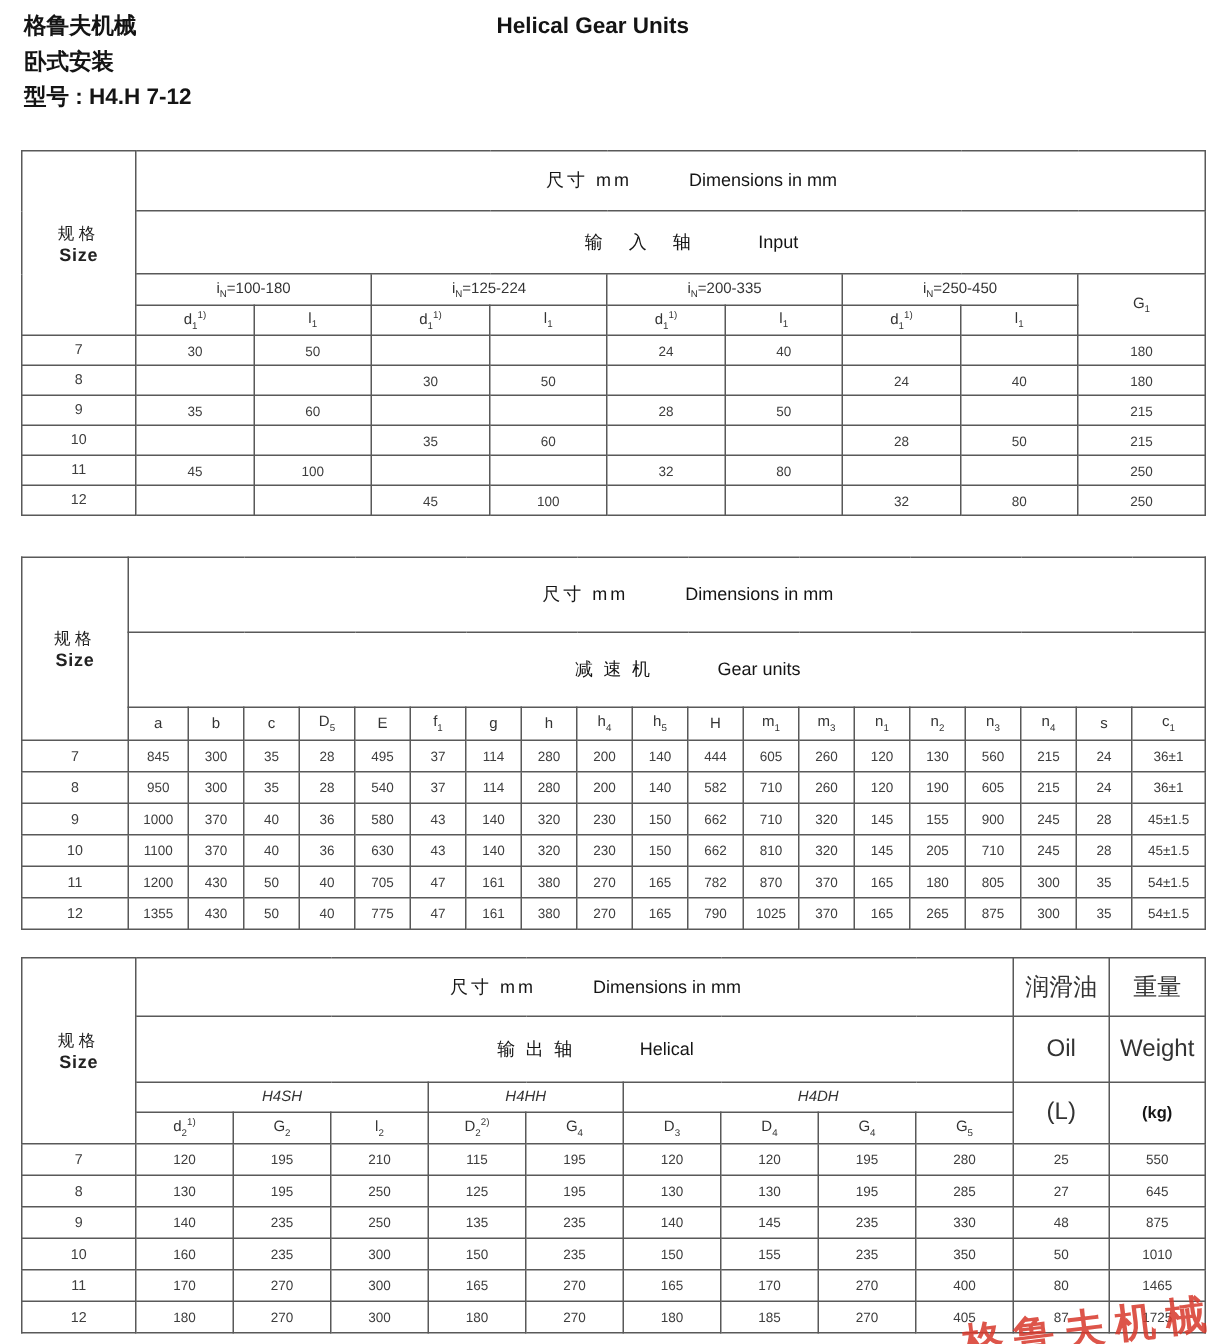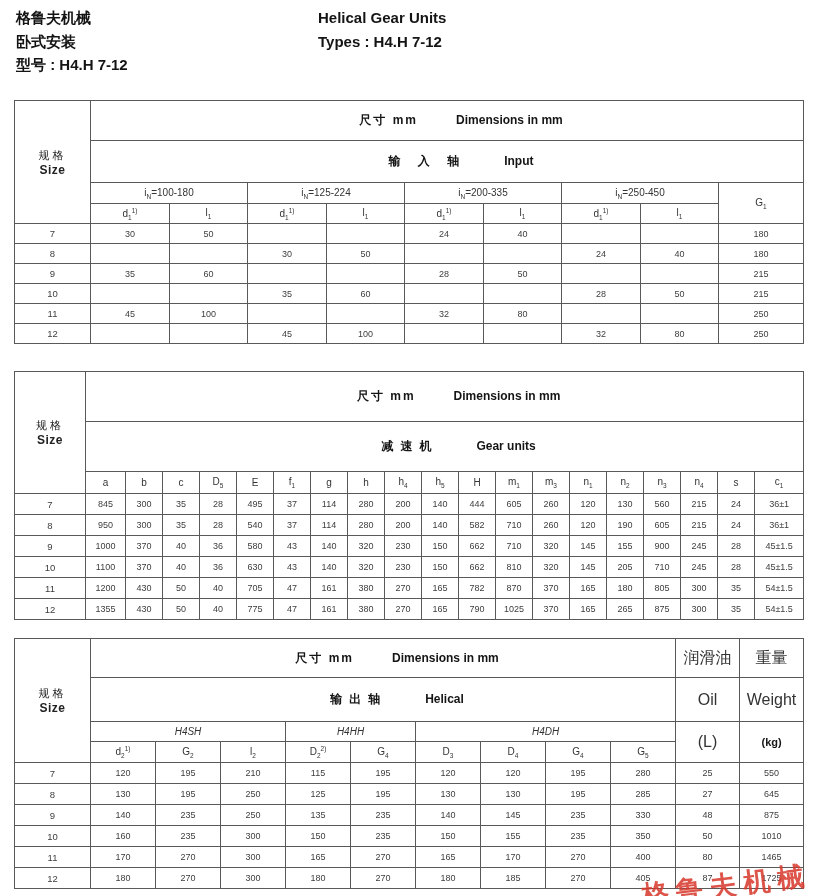--- a/index.html
+++ b/index.html
@@ -2,39 +2,39 @@
 <html><head>
 <meta charset="utf-8">
 <style>
   html,body{margin:0;padding:0;background:#ffffff;}
   body{width:817px;height:896px;position:relative;overflow:hidden;
        font-family:"Liberation Sans","DejaVu Sans",sans-serif;color:#222;}
 
   
   .hdr{position:absolute;top:6px;left:16px;font-weight:bold;
        font-size:15px;line-height:23.5px;color:#141414;}
-  .hdr.en{left:318px;}
+  .hdr.en{left:331px;text-align:right;}
 
   
   table{position:absolute;left:14px;border-collapse:collapse;table-layout:fixed;
         width:789px;background:#fff;}
   #t1{top:100px;} #t2{top:371px;} #t3{top:638px;}
   td{border:1px solid #595959;text-align:center;vertical-align:middle;
      padding:0;font-size:9px;color:#3d3d3d;overflow:hidden;}
   sub{font-size:6.5px;} sup{font-size:6.5px;vertical-align:4px;}
 
   tr.r40{height:40px;} tr.r42{height:42px;} tr.r21{height:21px;} tr.r20{height:20px;}
   tr.r50{height:50px;} tr.r22{height:22px;} tr.r39{height:39px;} tr.r44{height:44px;}
   tbody tr{height:20px;}
   #t2 tbody tr,#t3 tbody tr{height:21px;}
 
   .size-cell{font-size:11px;color:#222;}
   .size-cell .zh{letter-spacing:3px;}
   .size-cell .en{font-weight:bold;font-size:12px;letter-spacing:.5px;}
-  .dim-cell,.sec-cell{font-weight:bold;font-size:12px;color:#151515;padding-left:28px;}
+  .dim-cell,.sec-cell{font-weight:normal;font-size:12px;color:#151515;padding-left:28px;}
   .dim-cell .zh,.sec-cell .zh{margin-right:38px;letter-spacing:2px;}
   .sec-cell .zh{letter-spacing:7px;}
   .grp-cell{font-size:10px;color:#333;}
   .sub-cell{font-size:10px;color:#333;}
   .model-cell{font-size:10px;color:#333;font-style:italic;}
   .unit-cell{font-size:16px;color:#333;}
   .kg-cell{font-weight:bold;font-size:11px;color:#151515;}
   tbody td.size{font-size:9.5px;}
 
   
@@ -48,21 +48,20 @@
 </head>
 <body>
 
 <div class="hdr zh">
   <div>格鲁夫机械</div>
   <div>卧式安装</div>
   <div>型号 : H4.H 7-12</div>
 </div>
 <div class="hdr en">
   <div>Helical Gear Units</div>
-  <div>Types : H4.H 7-12</div>
 </div>
 
 <table id="t1">
   <colgroup>
     <col style="width:76px">
       <col style="width:79px">
       <col style="width:78px">
     <col style="width:79px">
       <col style="width:78px">
       <col style="width:79px">

